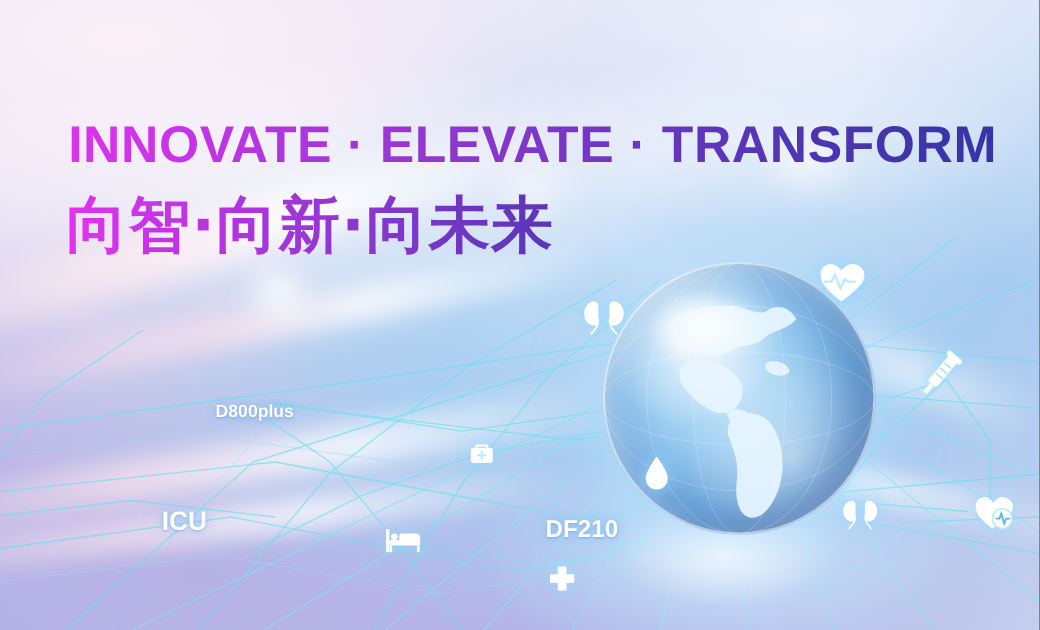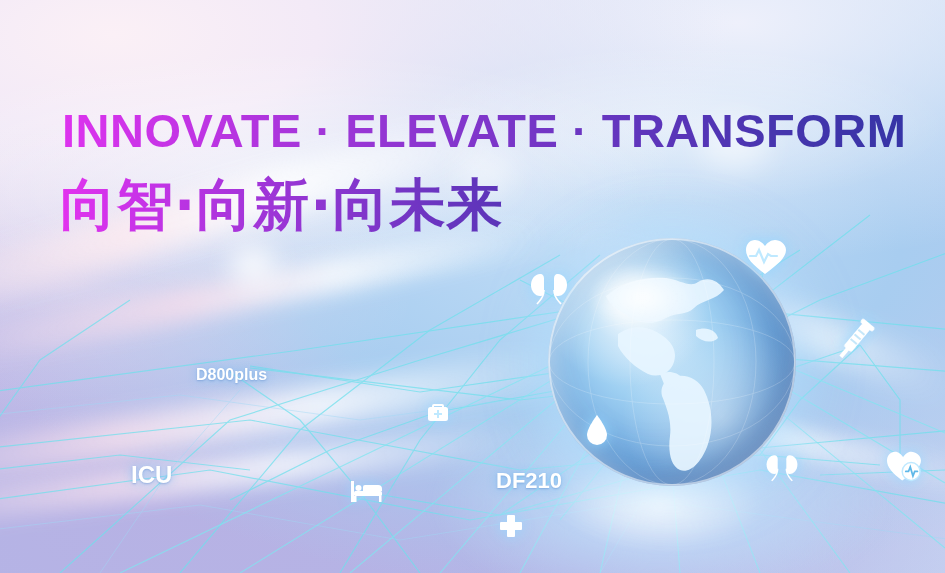--- a/index.html
+++ b/index.html
@@ -92,21 +92,21 @@
     font-family:"DejaVu Sans","Liberation Sans",sans-serif;
     background:linear-gradient(90deg,#e233ee 0%,#c833e8 18%,#a835db 40%,#8a36cf 62%,#6e35c2 82%,#5a35b8 100%);
     -webkit-background-clip:text;background-clip:text;color:transparent;
     -webkit-text-fill-color:transparent;
   }
 
   
   .tag{position:absolute;color:#ffffff;font-weight:bold;white-space:nowrap;
        text-shadow:0 0 10px rgba(120,190,245,.9),0 1px 2px rgba(80,120,190,.45);text-align:right;}
   #tag-d800{left:196px;top:366px;font-size:16px;}
-  #tag-icu{left:131px;top:461px;font-size:24px;}
+  #tag-icu{left:147px;top:461px;font-size:24px;}
   #tag-df210{left:496px;top:468px;font-size:22px;}
 </style>
 </head>
 <body>
 
 <div id="banner">
 
   <div class="layer" id="bg-base"></div>
   <div class="layer" id="bg-sheen"></div>
 

